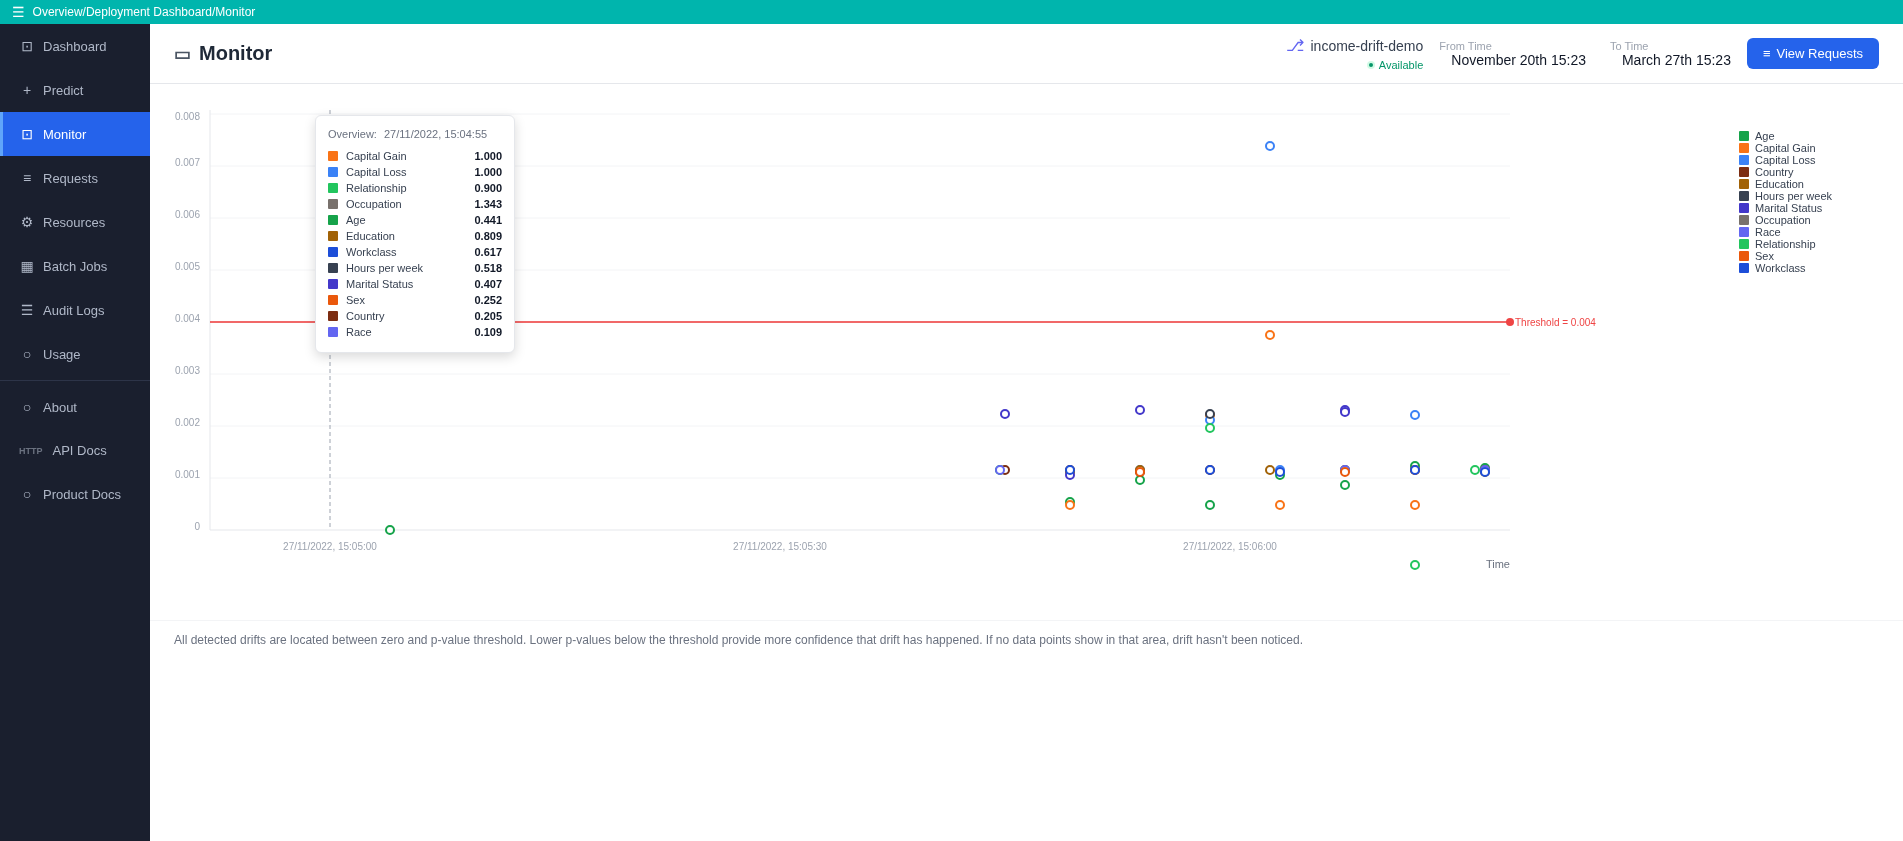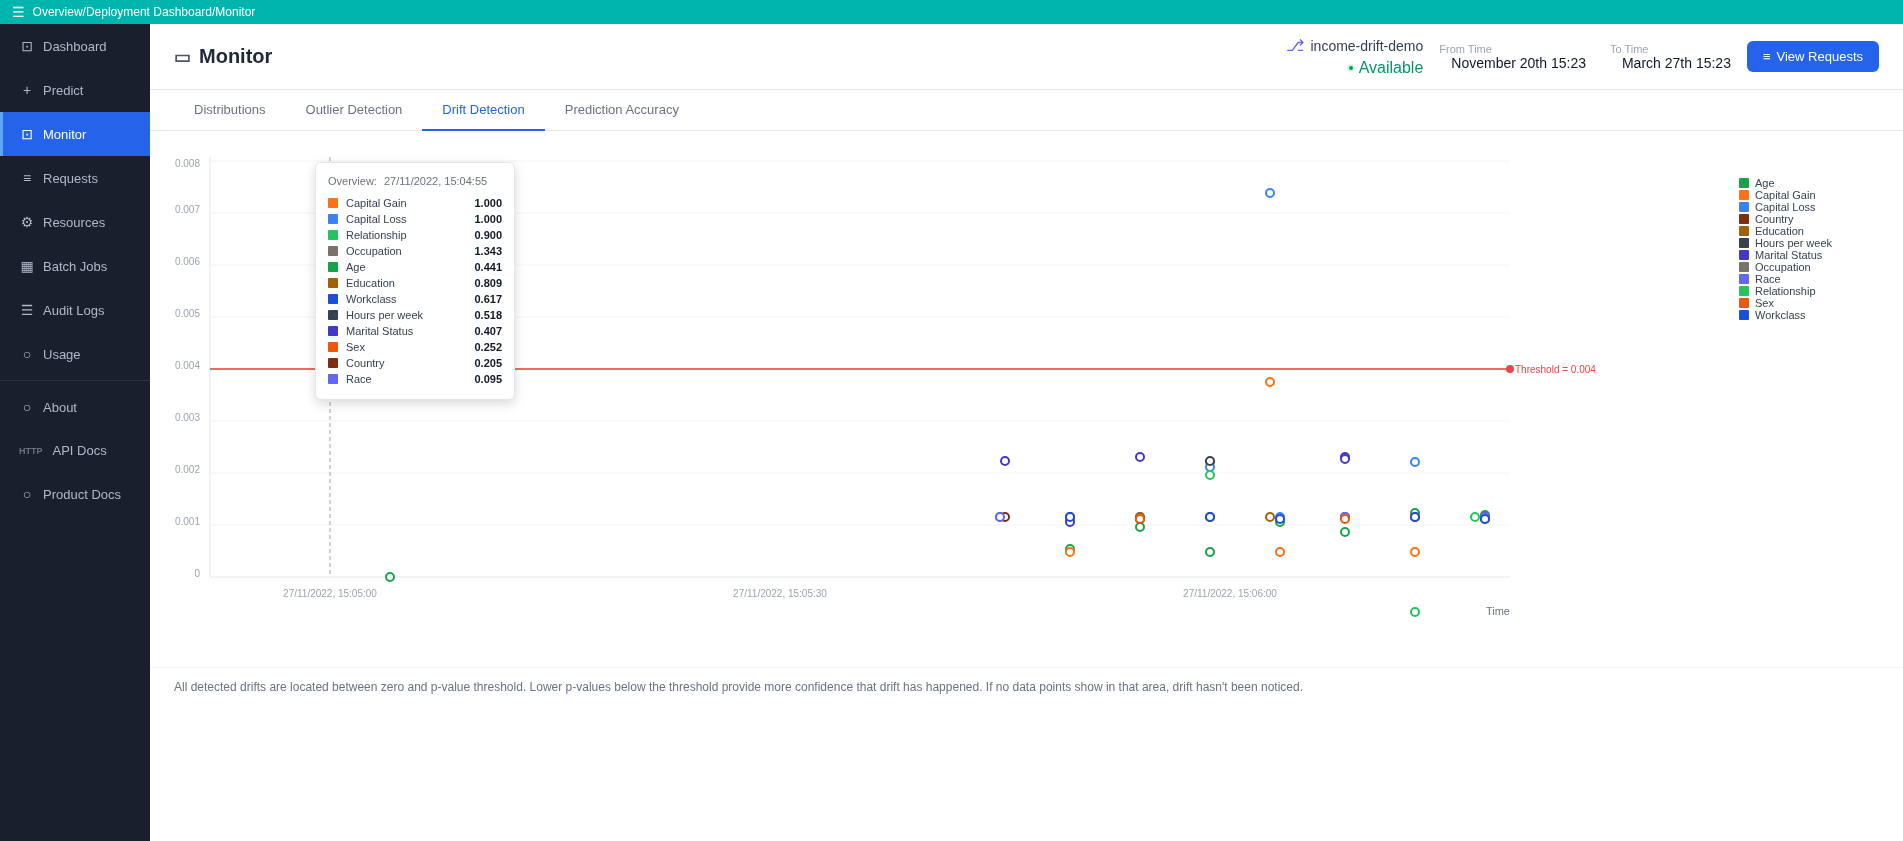--- a/index.html
+++ b/index.html
@@ -52,21 +52,21 @@
       align-items: center;
       justify-content: space-between;
       border-bottom: 1px solid #e5e7eb;
     }
     .page-title { display: flex; align-items: center; gap: 8px; font-size: 20px; font-weight: 600; color: #1f2937; }
     .page-title .monitor-icon { font-size: 18px; color: #4b5563; }
 
     .header-right { display: flex; align-items: center; gap: 16px; }
     .deployment-name { display: flex; align-items: center; gap: 6px; font-size: 14px; color: #374151; }
     .deployment-icon { color: #6366f1; font-size: 16px; }
-    .available-badge { display: flex; align-items: center; gap: 4px; font-size: 16px; color: #059669; }
+    .available-badge { display: flex; align-items: center; gap: 4px; font-size: 11px; color: #059669; }
     .available-dot { width: 8px; height: 8px; border-radius: 50%; background: #059669; border: 2px solid #d1fae5; }
 
     .time-range { display: flex; align-items: center; gap: 24px; }
     .time-field { display: flex; flex-direction: column; }
     .time-label { font-size: 11px; color: #9ca3af; }
     .time-value { font-size: 14px; color: #111827; font-weight: 500; margin-left: 12px; }
 
     .view-requests-btn {
       background: #2563eb;
       color: white;
@@ -244,26 +244,20 @@
             <span class="time-value">March 27th 15:23</span>
           </div>
         </div>
         <button class="view-requests-btn">
           <span>≡</span>
           <span>View Requests</span>
         </button>
       </div>
     </div>
 
-    <div class="tabs-bar">
-      <div class="tab">Distributions</div>
-      <div class="tab">Outlier Detection</div>
-      <div class="tab active">Drift Detection</div>
-      <div class="tab">Prediction Accuracy</div>
-    </div>
 
     <div class="chart-area">
       <div style="position:relative; padding: 10px 20px 0 20px; height: 520px;">
 
         <svg width="100%" height="470" style="display:block;">
 
           <text x="30" y="420" font-size="10" fill="#9ca3af" text-anchor="end">0</text>
           <text x="30" y="368" font-size="10" fill="#9ca3af" text-anchor="end">0.001</text>
           <text x="30" y="316" font-size="10" fill="#9ca3af" text-anchor="end">0.002</text>
           <text x="30" y="264" font-size="10" fill="#9ca3af" text-anchor="end">0.003</text>
@@ -421,21 +415,21 @@
       <span class="tooltip-value">0.252</span>
     </div>
               <div class="tooltip-row">
       <span class="tooltip-color" style="background:#7c2d12;"></span>
       <span class="tooltip-name">Country</span>
       <span class="tooltip-value">0.205</span>
     </div>
               <div class="tooltip-row">
       <span class="tooltip-color" style="background:#6366f1;"></span>
       <span class="tooltip-name">Race</span>
-      <span class="tooltip-value">0.095</span>
+      <span class="tooltip-value">0.109</span>
     </div>
             </div>
         </div>
 
         <div class="legend" style="position:absolute; right:24px; top:20px; width:140px;">
           <div id="legend-items">
               <div class="legend-item">
       <span class="legend-color" style="background:#16a34a;"></span>
       <span style="font-size:11px;color:#374151;">Age</span>
     </div>

